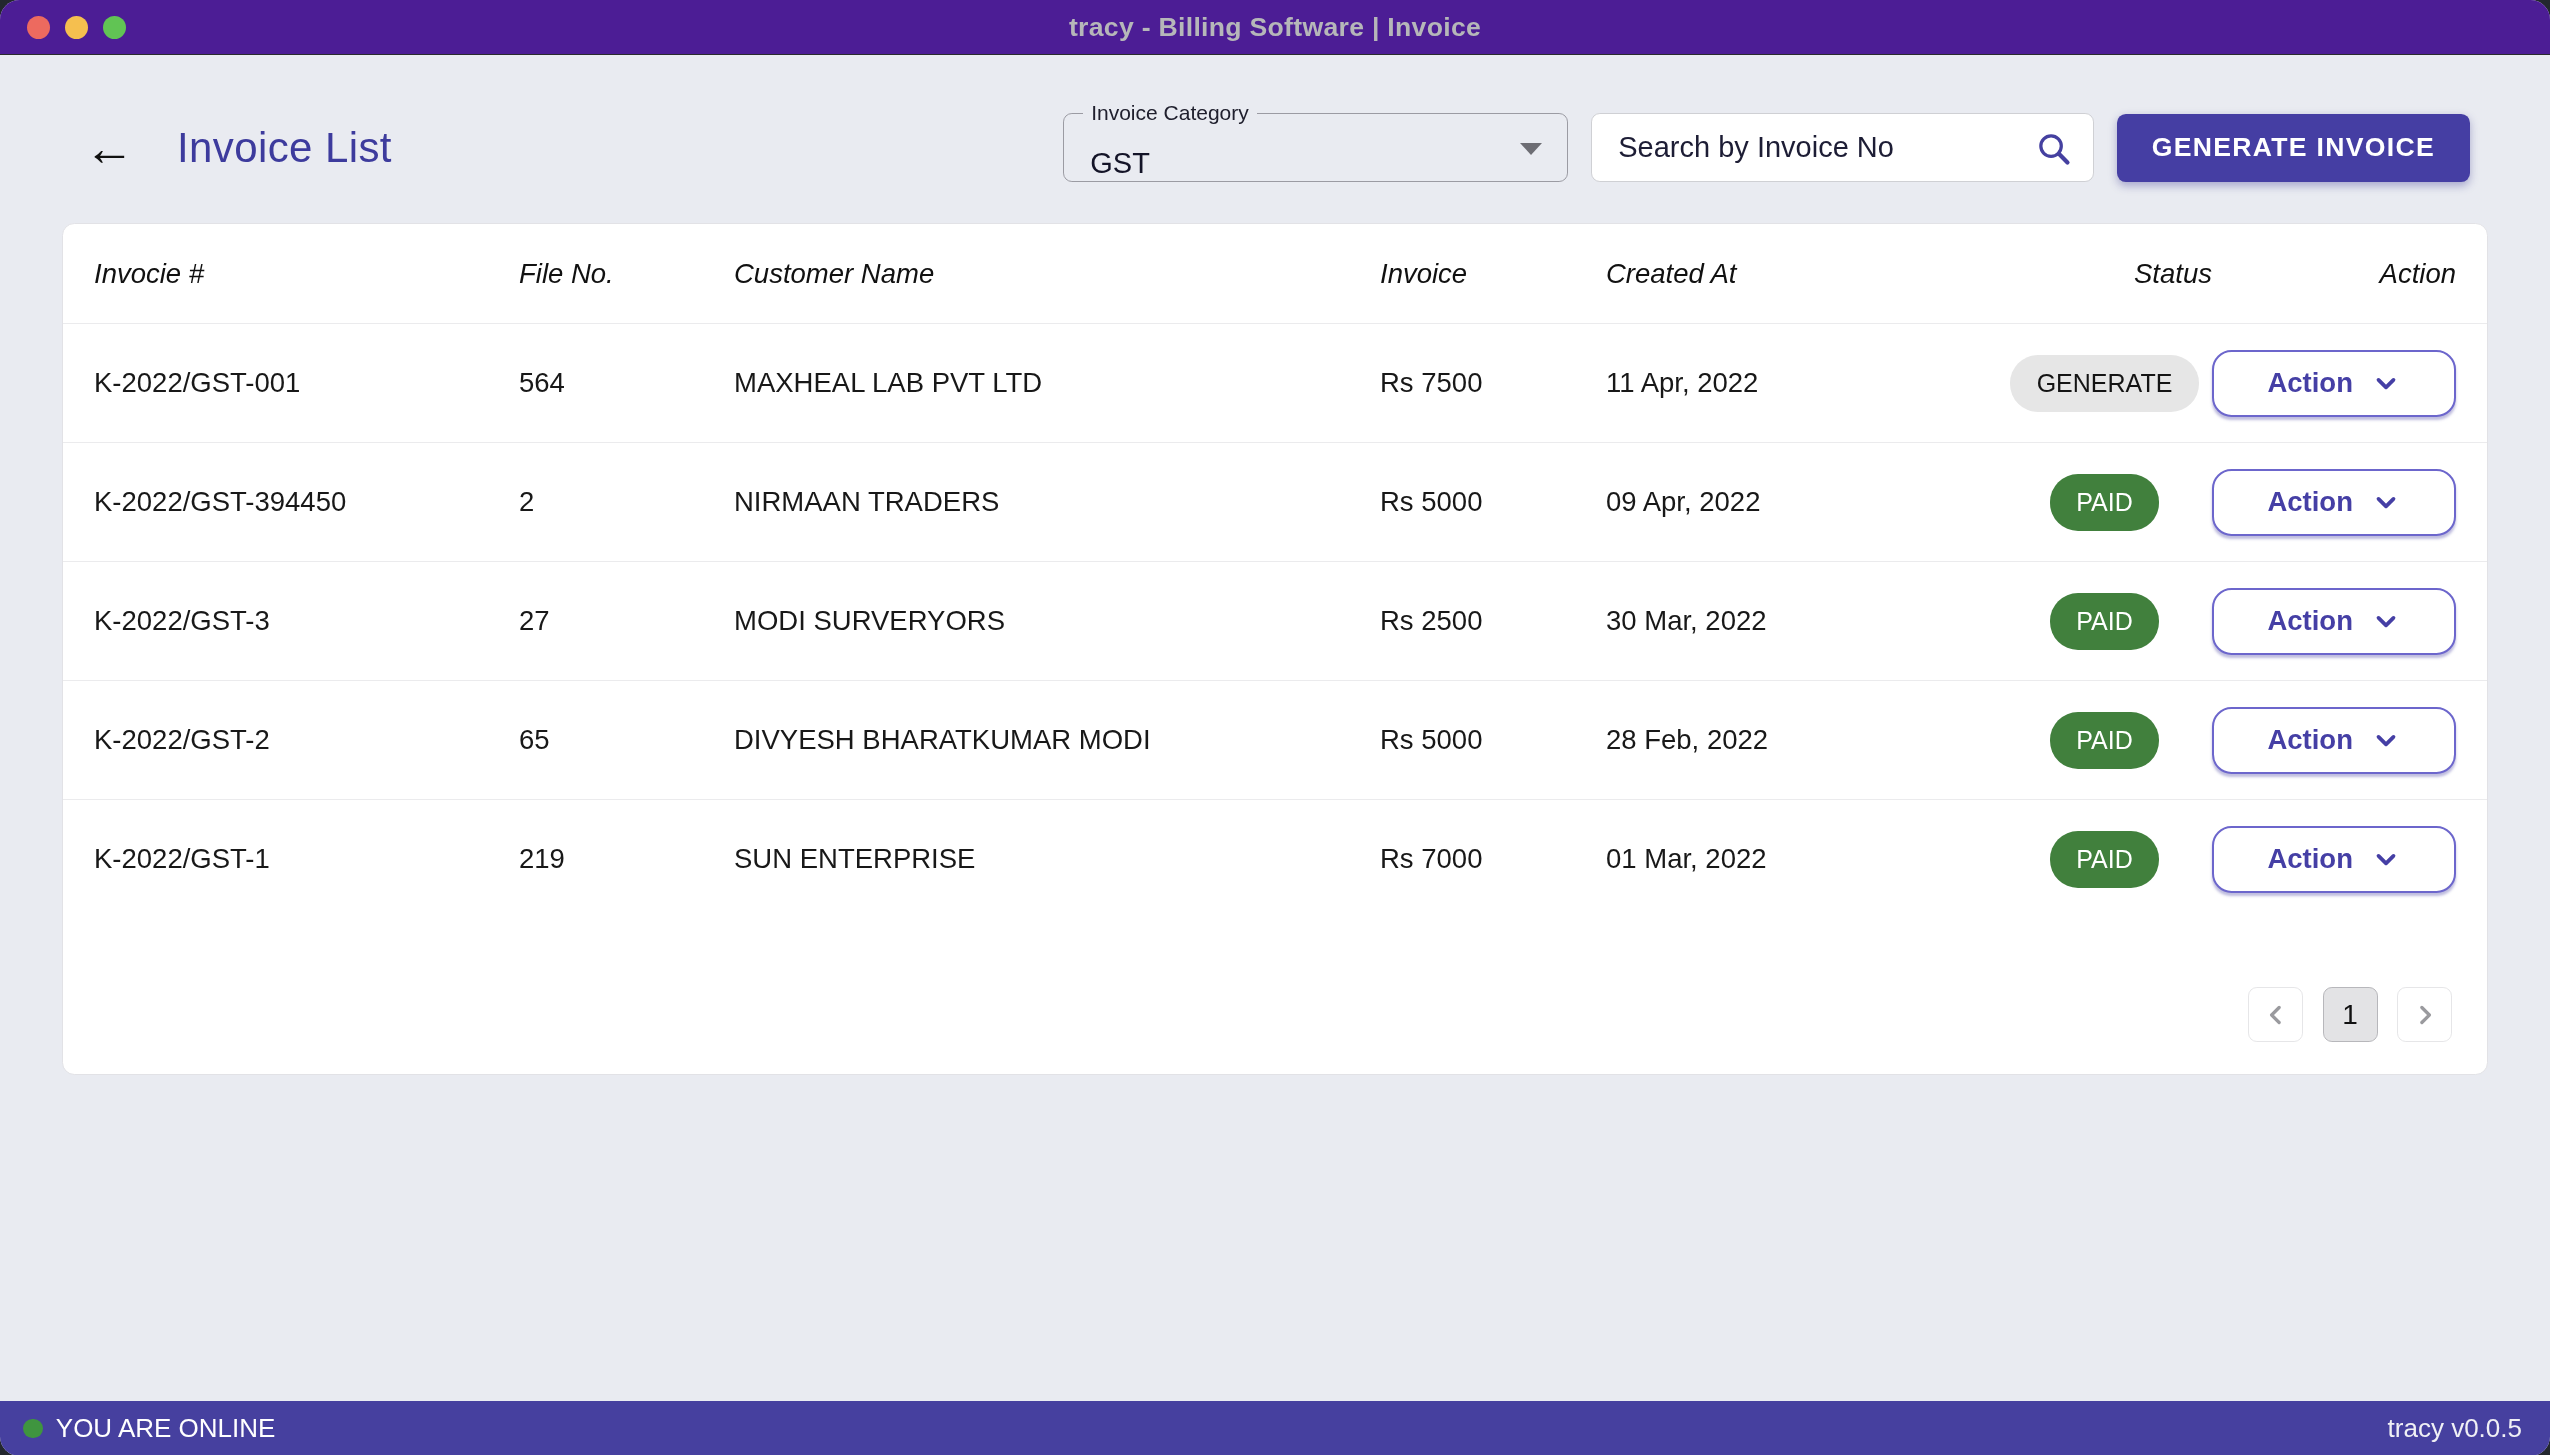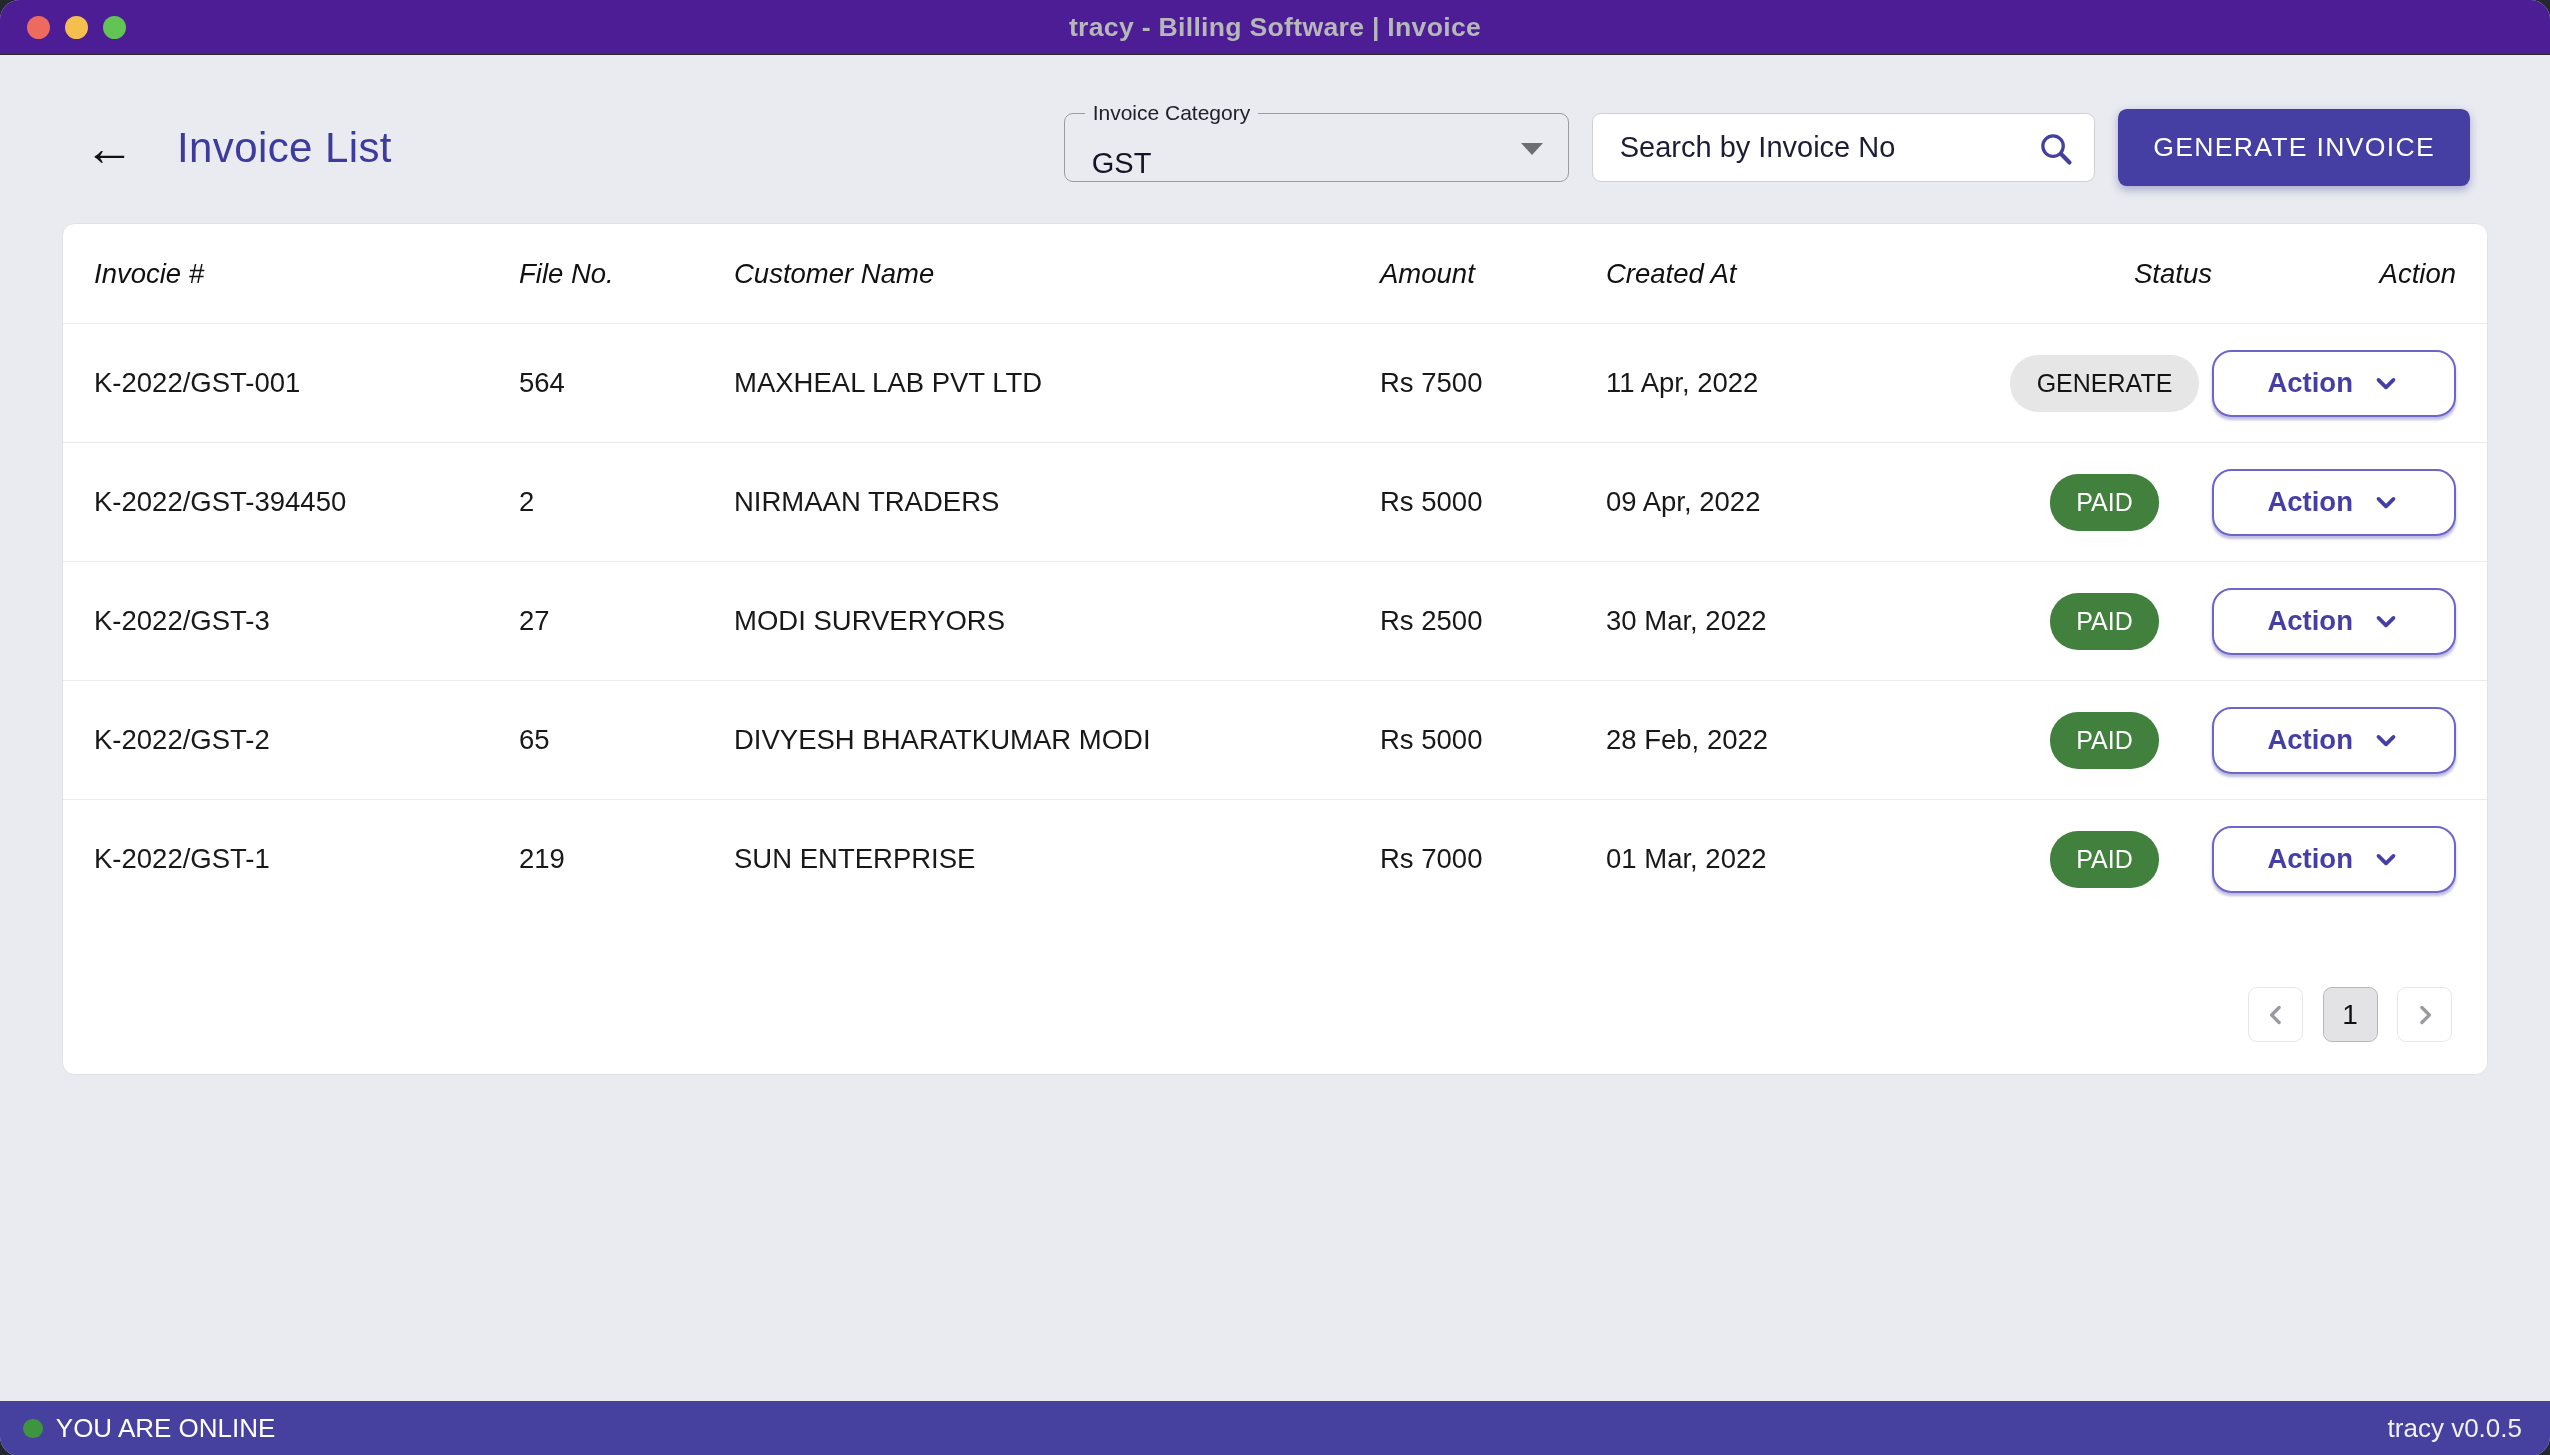--- a/index.html
+++ b/index.html
@@ -75,24 +75,24 @@
   }
   .search input {
     width: 100%; height: 100%; border: none; outline: none; background: transparent;
     font-family: inherit; font-size: 29px; color: #1d1d35;
     padding: 0 80px 0 26.6px; border-radius: 5px;
   }
   .search input::placeholder { color: #1d1d35; opacity: 1; }
   .search-icon { position: absolute; right: 19.5px; top: 15px; cursor: pointer; }
   
   .generate {
-    height: 77px; padding: 0 35px;
+    height: 68px; padding: 0 35px;
     background: #453ea3; color: #ffffff;
     border: none; border-radius: 8.9px; cursor: pointer;
-    font-family: inherit; font-size: 26.6px; font-weight: 400; letter-spacing: 1.3px;
+    font-family: inherit; font-size: 26.6px; font-weight: 700; letter-spacing: 1.3px;
     box-shadow: 0 3.5px 8.9px rgba(50,45,140,0.35);
   }
   
   .card {
     margin: 41px 62px 0 62px;
     height: 852px;
     background: #ffffff;
     border: 1.8px solid #e2e2e6; border-radius: 12.4px;
     display: flex; flex-direction: column;
     overflow: hidden;
@@ -189,21 +189,21 @@
         <button class="generate">GENERATE INVOICE</button>
       </div>
     </div>
 
     <div class="card">
 
       <div class="thead">
         <div class="th">Invocie #</div>
         <div class="th">File No.</div>
         <div class="th">Customer Name</div>
-        <div class="th">Amount</div>
+        <div class="th">Invoice</div>
         <div class="th">Created At</div>
         <div class="th th-status">Status</div>
         <div class="th th-action">Action</div>
       </div>
 
       <div class="trow">
         <div class="td">K-2022/GST-001</div>
         <div class="td">564</div>
         <div class="td">MAXHEAL LAB PVT LTD</div>
         <div class="td">Rs 7500</div>

